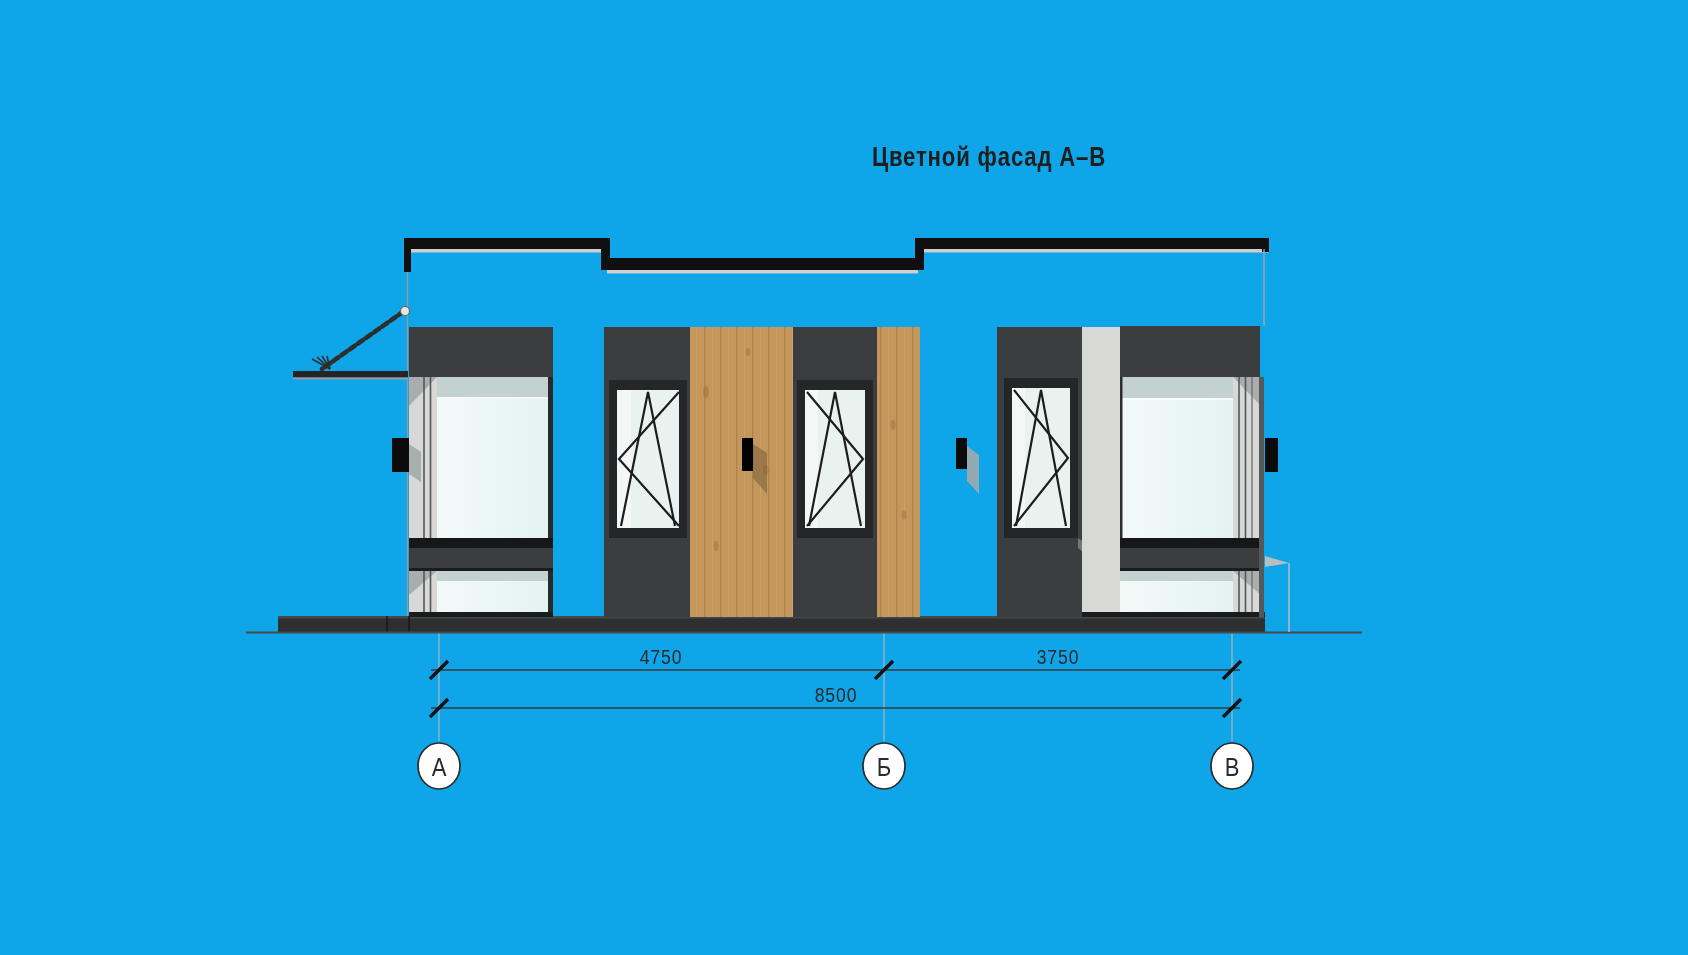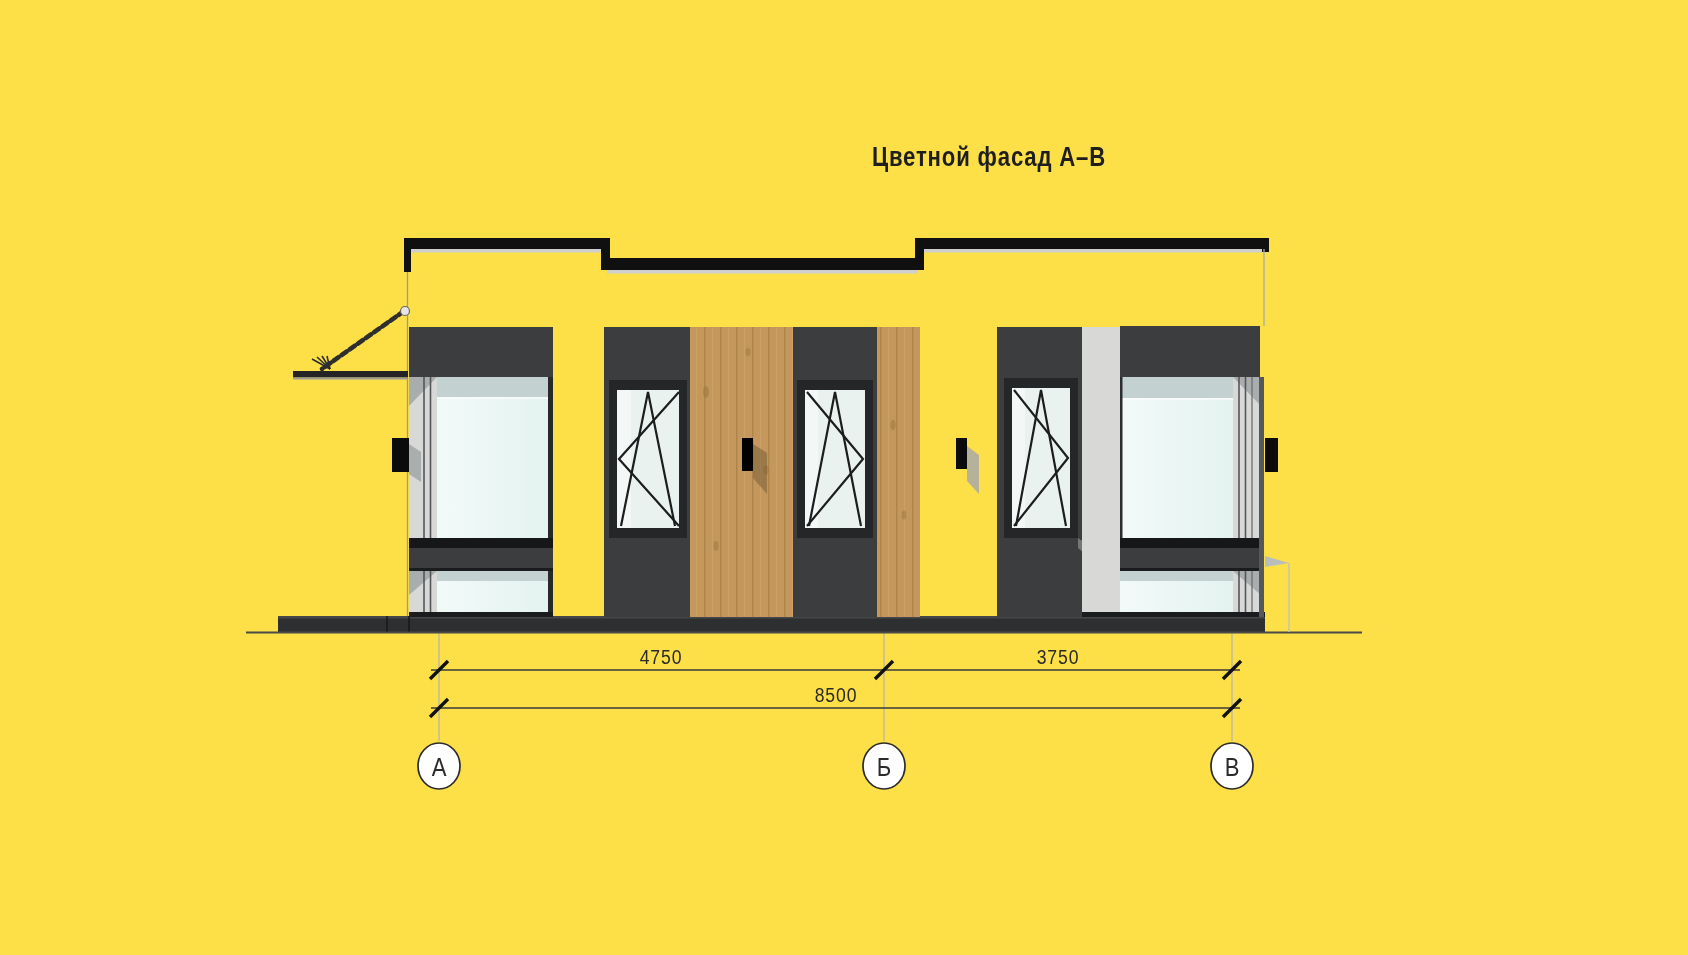--- a/index.html
+++ b/index.html
@@ -1,17 +1,17 @@
 <!DOCTYPE html>
 <html><head>
 <meta charset="utf-8">
 <style>
   html,body{margin:0;padding:0;background:#ffffff;}
   .canvas{
-    position:relative;width:1688px;height:955px;background:#fde047;overflow:hidden;
+    position:relative;width:1688px;height:955px;background:#0ea5e9;overflow:hidden;
     font-family:"Liberation Sans", sans-serif;
   }
   .drawing-svg{position:absolute;left:0;top:0;width:1688px;height:955px;}
   .lbl{position:absolute;color:#222;white-space:nowrap;}
   .title{
     left:989px;top:142px;font-size:27px;font-weight:bold;color:#1e1e1e;
     transform:translateX(-50%) scaleX(0.82);letter-spacing:1px;
   }
   .dim{
     font-size:20px;color:#2a2a2a;transform:translateX(-50%) scaleX(0.88);letter-spacing:1px;

